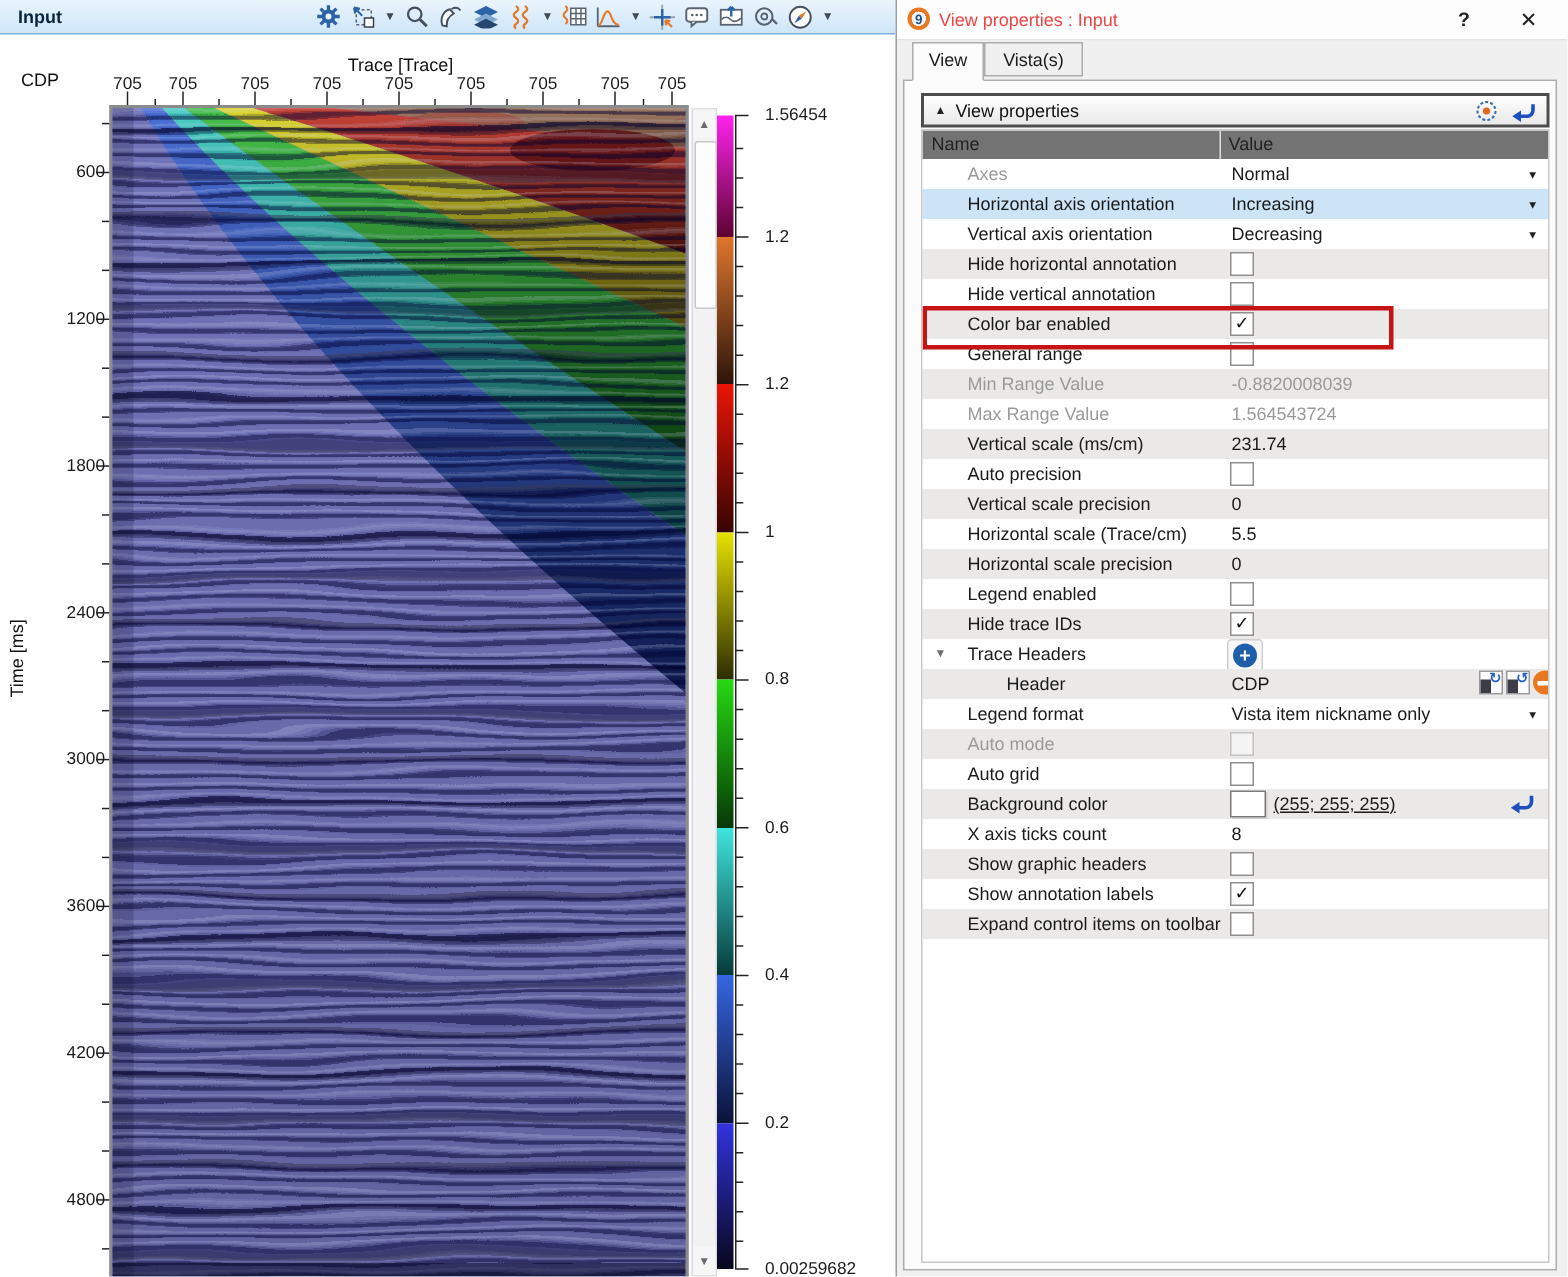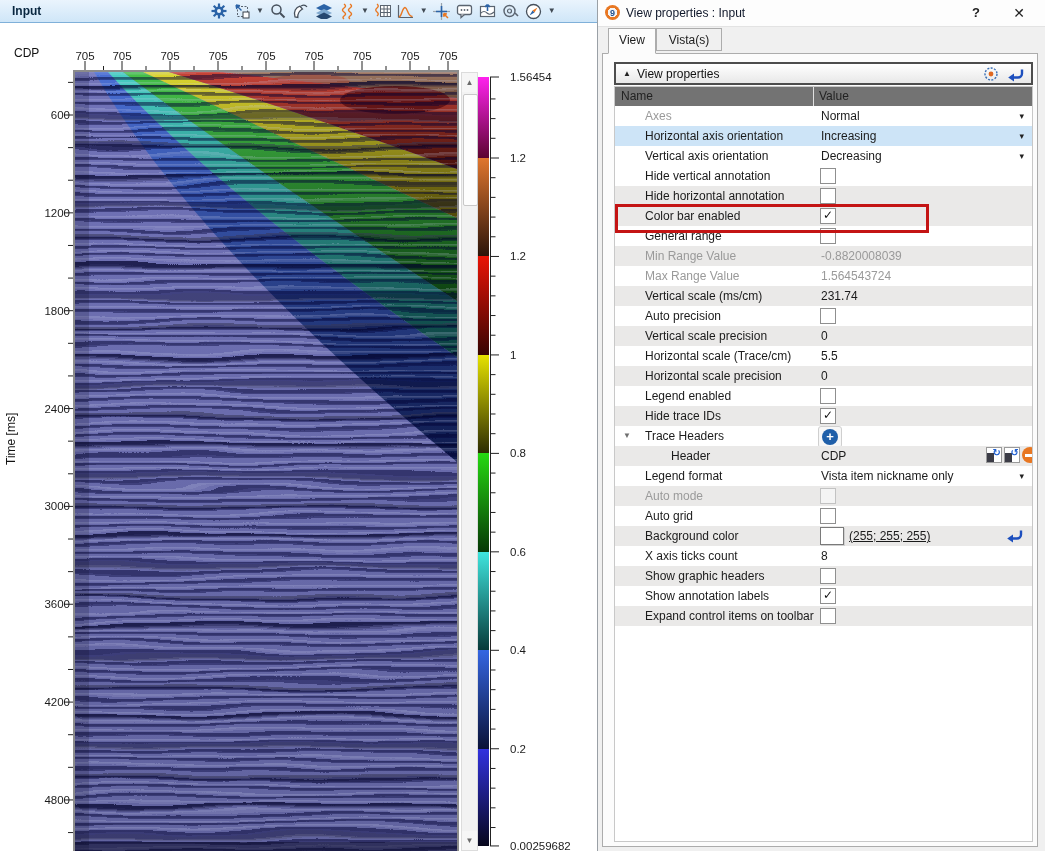--- a/index.html
+++ b/index.html
@@ -37,21 +37,21 @@
   .cb-seg{position:absolute;left:0;width:11px;}
   #cb-ticksvg{position:absolute;left:489px;top:70px;pointer-events:none;}
   .cbnum{position:absolute;left:510px;font-size:11.5px;transform:translateY(-50%);}
   
   #dialog{position:absolute;left:597px;top:0;width:448px;height:851px;background:#f0f0f0;
       border-left:1px solid #9aa0a6;box-sizing:border-box;}
   #dlg-titlebar{position:absolute;left:0;top:0;width:100%;height:26px;background:#fdfdfd;border-bottom:1px solid #e3e3e3;}
   #dlg-icon{position:absolute;left:7px;top:5px;width:15px;height:15px;border-radius:50%;
       background:radial-gradient(circle at 50% 50%, #ffffff 0 25%, #f4f4f4 26% 45%, #e87722 46% 100%);
       display:flex;align-items:center;justify-content:center;font-size:9px;font-weight:bold;color:#1f4e8c;}
-  #dlg-title{position:absolute;left:28px;top:6px;font-size:12px;color:#0f172a;}
+  #dlg-title{position:absolute;left:28px;top:6px;font-size:12px;color:#ef4444;}
   .dlg-btn{position:absolute;top:3px;width:26px;height:20px;text-align:center;font-size:13px;color:#222;line-height:20px;}
   #dlg-help{left:365px;font-weight:bold;}
   #dlg-close{left:408px;font-size:14px;}
   
   .tab{position:absolute;top:28px;height:23px;box-sizing:border-box;border:1px solid #acacac;
       text-align:center;line-height:22px;font-size:12px;}
   #tab-view{left:10px;width:48px;background:#fcfcfc;border-bottom:1px solid #fcfcfc;height:26px;z-index:3;}
   #tab-vistas{left:58px;width:66px;background:#f0f0f0;}
   #tab-page{position:absolute;left:4px;top:53px;width:436px;height:794px;background:#fcfcfc;border:1px solid #acacac;box-sizing:border-box;}
   
@@ -207,20 +207,21 @@
         <svg width="17" height="17" viewBox="0 0 17 17">
             <circle cx="8.5" cy="8.5" r="7" fill="#fff" stroke="#46505c" stroke-width="1.3"></circle>
             <polygon points="12.5,4.5 9.5,9.5 7.5,7.5" fill="#e87722"></polygon>
             <polygon points="4.5,12.5 7.5,7.5 9.5,9.5" fill="#2b63a7"></polygon>
           </svg>
       </span>
       <span class="caret">▼</span>
     </div>
   </div>
 
+  <div class="ax-label" id="trace-axis-title">Trace [Trace]</div>
   <div class="ax-label" id="cdp-label">CDP</div>
   <div class="ax-label" id="time-axis-title">Time [ms]</div>
   <div id="top-ticklabels">
       <span class="topnum" style="left: 85px;">705</span>
       <span class="topnum" style="left: 122px;">705</span>
       <span class="topnum" style="left: 170px;">705</span>
       <span class="topnum" style="left: 218px;">705</span>
       <span class="topnum" style="left: 266px;">705</span>
       <span class="topnum" style="left: 314px;">705</span>
       <span class="topnum" style="left: 362px;">705</span>
@@ -456,26 +457,26 @@
           <div class="prow even sel">
             <span class="pname">Horizontal axis orientation</span>
             <span class="pval">Increasing</span>
             <span class="pcaret">▾</span>
           </div>
           <div class="prow">
             <span class="pname">Vertical axis orientation</span>
             <span class="pval">Decreasing</span>
             <span class="pcaret">▾</span>
           </div>
+          <div class="prow even">
+            <span class="pname">Hide horizontal annotation</span>
+            <div class="cb"></div>
+          </div>
           <div class="prow">
             <span class="pname">Hide vertical annotation</span>
-            <div class="cb"></div>
-          </div>
-          <div class="prow even">
-            <span class="pname">Hide horizontal annotation</span>
             <div class="cb"></div>
           </div>
           <div class="prow even">
             <span class="pname">Color bar enabled</span>
             <div class="cb">✓</div>
           </div>
           <div class="prow">
             <span class="pname">General range</span>
             <div class="cb"></div>
           </div>

